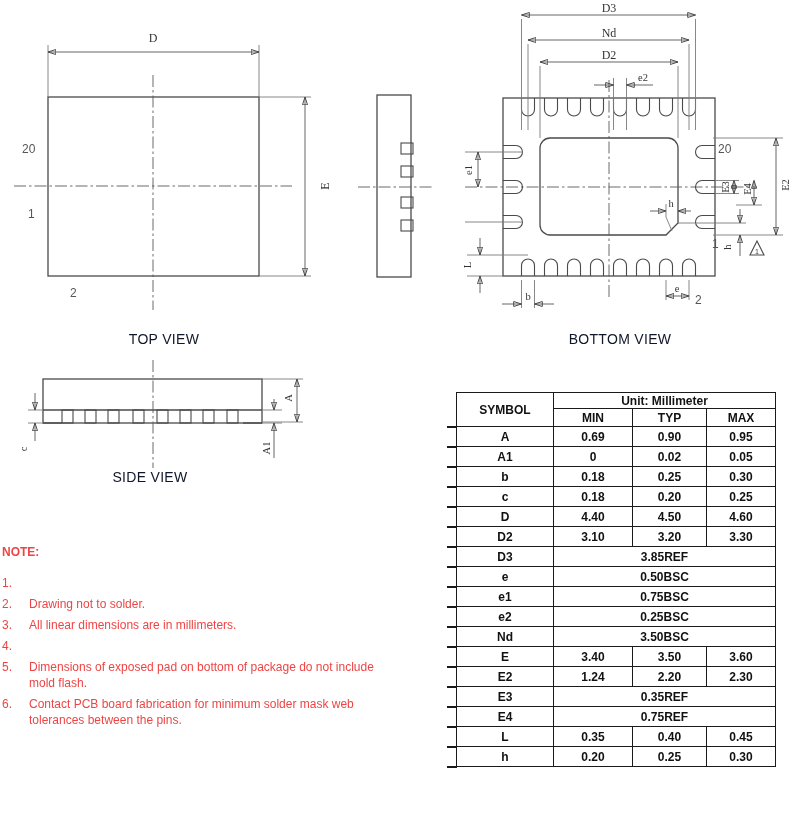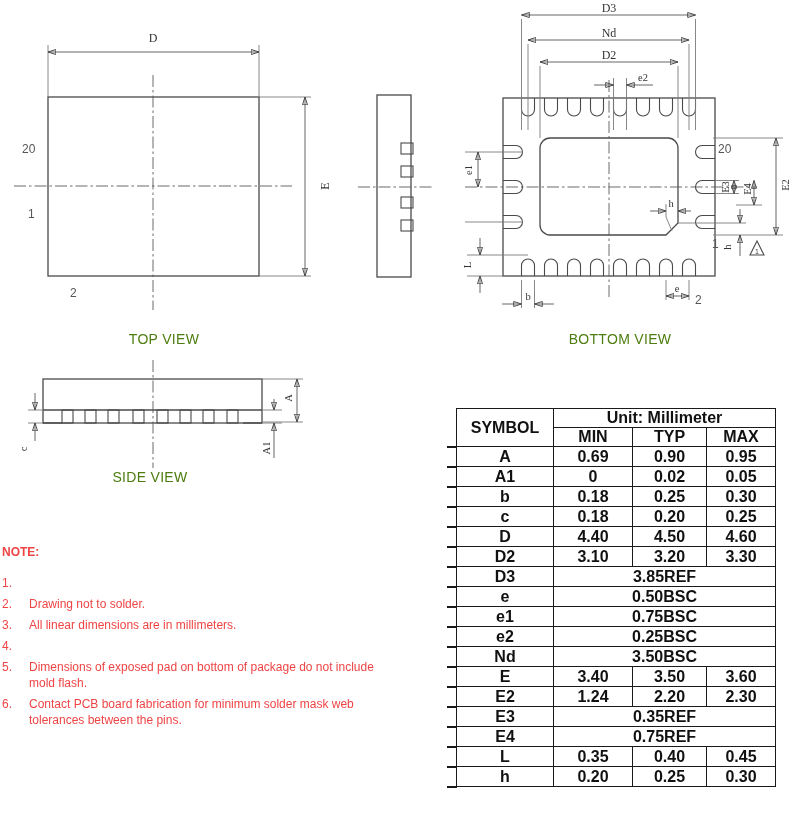--- a/index.html
+++ b/index.html
@@ -11,31 +11,31 @@
   svg line, svg path, svg rect, svg polygon{fill:none;stroke:#4a4a4a;}
   .outline{stroke-width:1.3;}
   .pad{stroke-width:1.1;}
   .dim{stroke:#666;stroke-width:1;}
   .ext{stroke:#7a7a7a;stroke-width:0.9;}
   .cl{stroke:#5a5a5a;stroke-width:0.9;stroke-dasharray:12 3 2.5 3;}
   .dlabel{font-family:"Liberation Serif",serif;font-size:12px;fill:#333;stroke:none;}
   .dlabel-s{font-family:"Liberation Serif",serif;font-size:10.5px;fill:#333;stroke:none;}
   .pin{font-family:"Liberation Sans",sans-serif;font-size:12px;fill:#555;stroke:none;}
   .flag{font-family:"Liberation Sans",sans-serif;font-size:7px;fill:#444;stroke:none;}
-  .view-title{position:absolute;font-size:14px;color:#4d7c0f;text-align:center;letter-spacing:.3px;}
+  .view-title{position:absolute;font-size:14px;color:#0f172a;text-align:center;letter-spacing:.3px;}
   
   .notes{position:absolute;left:2px;top:545px;width:400px;font-size:12px;line-height:1.33;color:#ef4444;}
   .notes-heading{font-weight:bold;margin-bottom:15px;}
   .note-item{display:flex;margin-bottom:5px;}
   .note-num{width:27px;flex:none;}
   .note-text{width:345px;}
   
   .dim-table-wrap{position:absolute;left:456px;top:392px;}
   table.dims{border-collapse:collapse;table-layout:fixed;width:319px;
-             font-family:"Liberation Sans",sans-serif;font-size:16px;font-weight:bold;color:#111;margin-top:16px;}
+             font-family:"Liberation Sans",sans-serif;font-size:12px;font-weight:bold;color:#111;}
   table.dims th, table.dims td{border:1.5px solid #1a1a1a;text-align:center;padding:0;position:relative;}
   table.dims .c-sym{width:97px;}
   table.dims .c-min{width:79px;}
   table.dims .c-typ{width:74px;}
   table.dims .c-max{width:69px;}
   table.dims .hr1{height:15px;}
   table.dims .hr2{height:17px;}
   table.dims td{height:19px;}
   
   table.dims .ov::after{content:'';position:absolute;left:-10px;bottom:-1.5px;width:10px;height:1.5px;background:#1a1a1a;}

